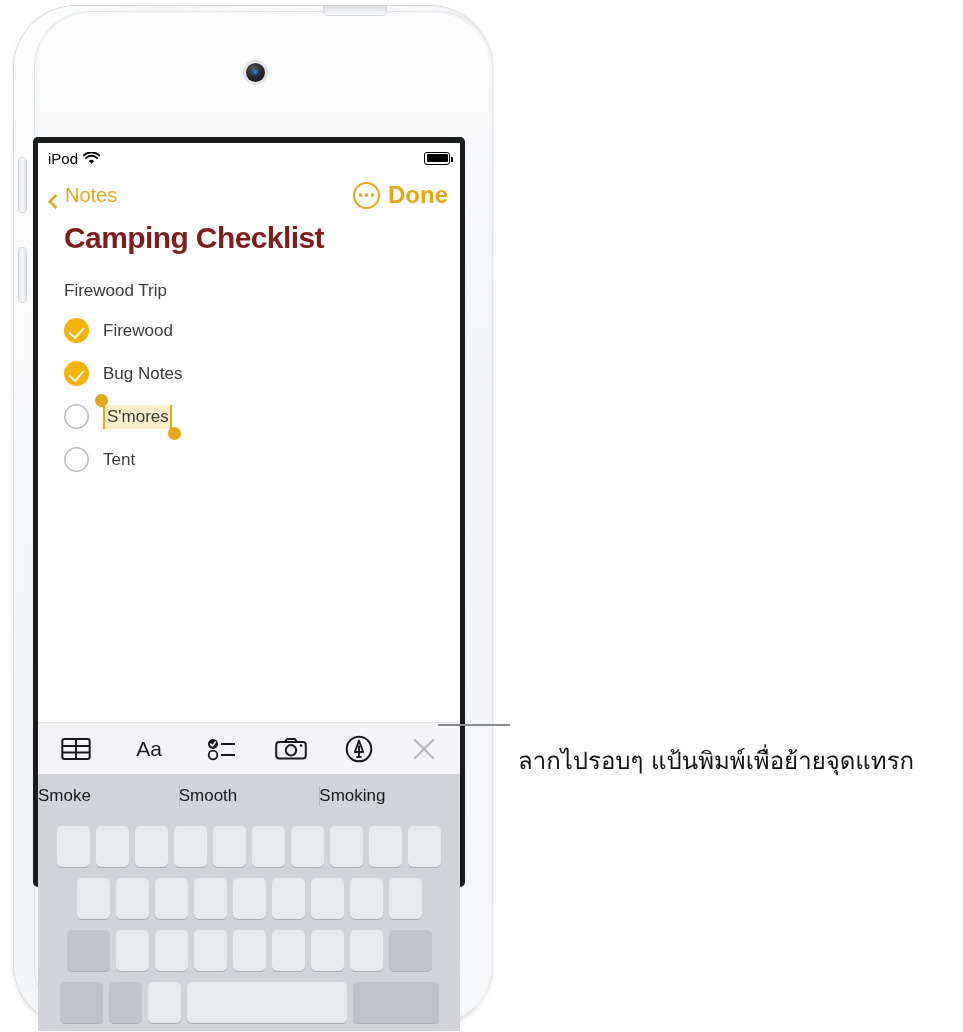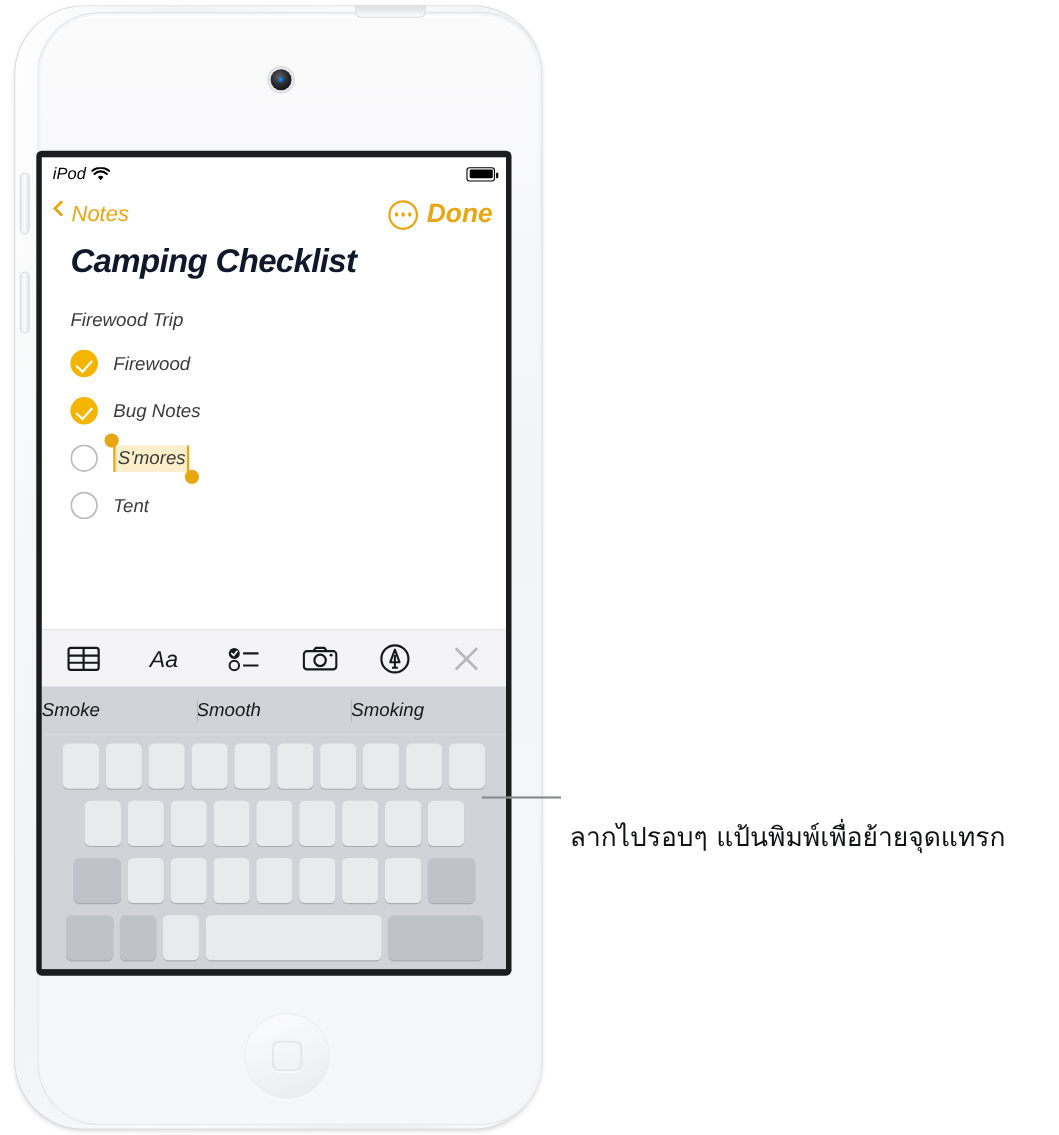--- a/index.html
+++ b/index.html
@@ -79,22 +79,22 @@
 
   
   .screen-frame {
     position: absolute; left: 33px; top: 137px;
     width: 432px; height: 750px;
     background: #1b1c1e;
     border-radius: 5px;
     padding: 6px 5px;
   }
   .screen {
-    position: relative; width: 422px; height: 738px;
-    background: #ffffff; overflow: hidden; font-style: italic;
+    position: relative; width: 422px; height: 888px;
+    background: #ffffff; overflow: hidden;
   }
 
   
   .statusbar {
     position: relative; height: 30px;
     display: flex; align-items: center;
     padding: 0 10px;
     font-size: 15px; color: #000; font-weight: 500;
   }
   .sb-left { display: flex; align-items: center; gap: 5px; }
@@ -111,36 +111,36 @@
   .battery::after {
     content:""; position:absolute; right:-4px; top:4px;
     width:2.5px; height:5px; background:#000; border-radius:0 1px 1px 0;
   }
 
   
   .navbar {
     height: 44px; display: flex; align-items: center;
     padding: 0 12px; gap: 8px;
   }
-  .nav-back { display:flex; align-items:flex-start; gap:4px; color:#E8A612; font-size:20px; }
+  .nav-back { display:flex; align-items:flex-end; gap:4px; color:#E8A612; font-size:20px; }
   .chev { width:11px; height:11px; border-left:3px solid #E8A612; border-bottom:3px solid #E8A612;
           transform: rotate(45deg); border-radius:1px; }
   .nav-spacer { flex:1; }
   .more-circle {
     width: 27px; height: 27px; border-radius: 50%;
     border: 2px solid #E8A612;
     display: flex; align-items: center; justify-content: center; gap: 2.5px;
   }
   .more-circle i { width:3.5px; height:3.5px; border-radius:50%; background:#E8A612; display:block; }
   .nav-done { color:#E8A612; font-size:24px; font-weight:700; }
 
   
   .note-body { padding: 4px 26px 0 26px; }
   .note-title {
-    font-size: 30px; font-weight: 800; color:#0f172a;
+    font-size: 30px; font-weight: 800; color:#7f1d1d;
     letter-spacing: -0.6px; margin-bottom: 26px;
   }
   .note-sub { font-size:17px; color:#3b3b3c; margin-bottom: 8px; }
 
   .check-row { display:flex; align-items:center; gap:14px; height: 43px; }
   .cbox { width: 25px; height: 25px; border-radius:50%; flex:none; position:relative; }
   .cbox.done { background:#F4B400; }
   .cbox.done::after {
     content:""; position:absolute; left:7.5px; top:5.5px;
     width:7px; height:12px;

